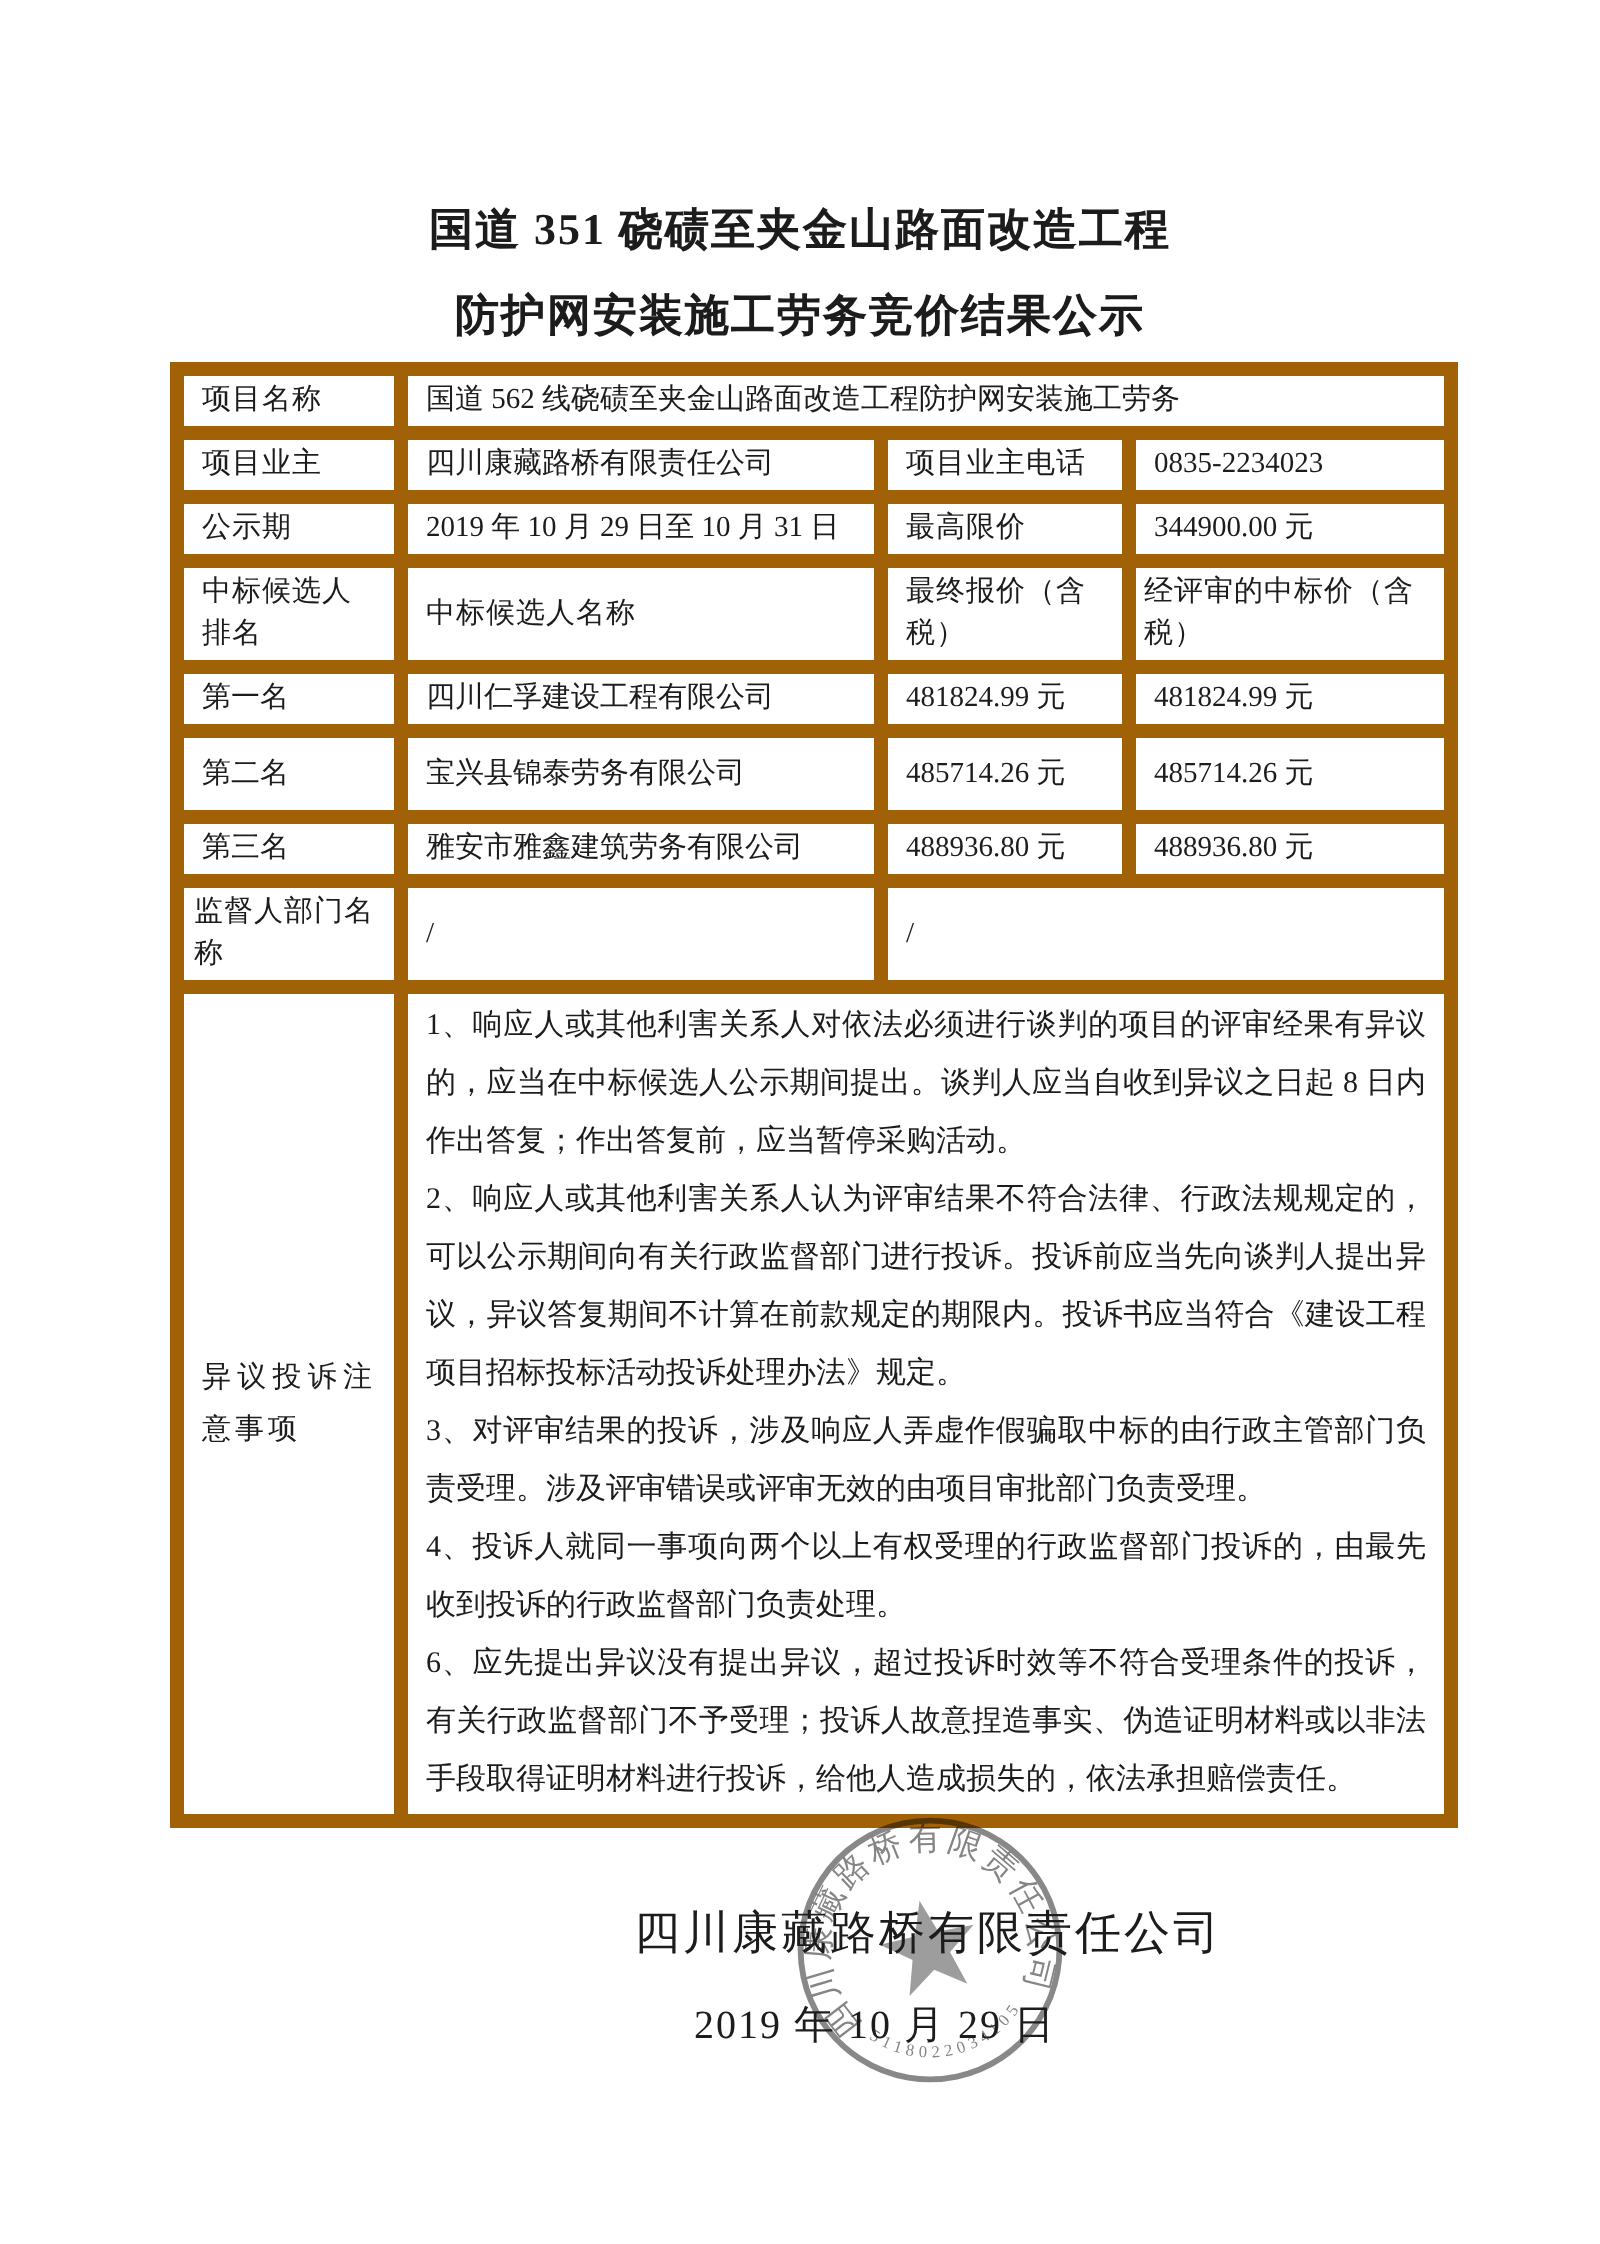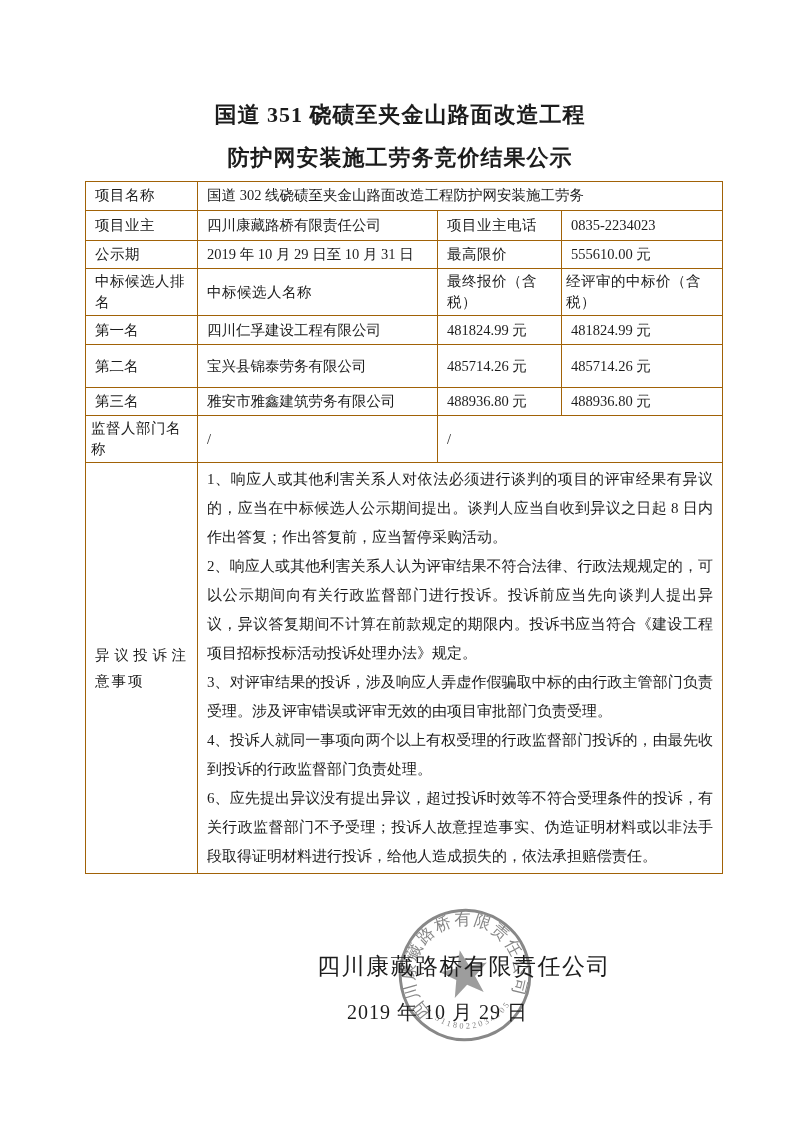--- a/index.html
+++ b/index.html
@@ -14,21 +14,21 @@
     font-size:22px;font-weight:bold;letter-spacing:1px;}
   .doc-title.line1{top:100px;}
   .doc-title.line2{top:143px;}
 
   table.main{
     position:absolute;left:85px;top:181px;width:637px;
     border-collapse:collapse;table-layout:fixed;
     font-size:14.5px;line-height:1.45;
   }
   table.main td{
-    border:1px solid #a16207;
+    border:7px solid #a16207;
     padding:2px 9px;
     vertical-align:middle;
     overflow:hidden;
   }
   td.lbl{letter-spacing:0.5px;}
   tr.r1{height:29px;} tr.r2{height:30px;} tr.r3{height:54px;}
   tr.r4{height:28px;} tr.r5{height:29px;} tr.r6{height:29px;}
   tr.r7{height:43px;} tr.r8{height:28px;} tr.r9{height:25px;}
   tr.r10{height:25px;} tr.r11{height:402px;}
 
@@ -66,33 +66,33 @@
   <table class="main">
     <colgroup>
       <col style="width:112px">
         <col style="width:240px">
         <col style="width:124px">
         <col style="width:161px">
     </colgroup>
     <tbody>
       <tr class="r1">
         <td class="lbl">项目名称</td>
-        <td colspan="3">国道 302 线硗碛至夹金山路面改造工程防护网安装施工劳务</td>
+        <td colspan="3">国道 562 线硗碛至夹金山路面改造工程防护网安装施工劳务</td>
       </tr>
       <tr class="r2">
         <td class="lbl">项目业主</td>
         <td>四川康藏路桥有限责任公司</td>
         <td class="lbl">项目业主电话</td>
         <td>0835-2234023</td>
       </tr>
       <tr class="r4">
         <td class="lbl">公示期</td>
         <td>2019 年 10 月 29 日至 10 月 31 日</td>
         <td class="lbl">最高限价</td>
-        <td>555610.00 元</td>
+        <td>344900.00 元</td>
       </tr>
       <tr class="r5">
         <td class="lbl">中标候选人排名</td>
         <td class="lbl">中标候选人名称</td>
         <td class="lbl">最终报价（含税）</td>
         <td class="lbl" style="padding:2px 4px;">经评审的中标价（含税）</td>
       </tr>
       <tr class="r6">
         <td>第一名</td>
         <td>四川仁孚建设工程有限公司</td>

